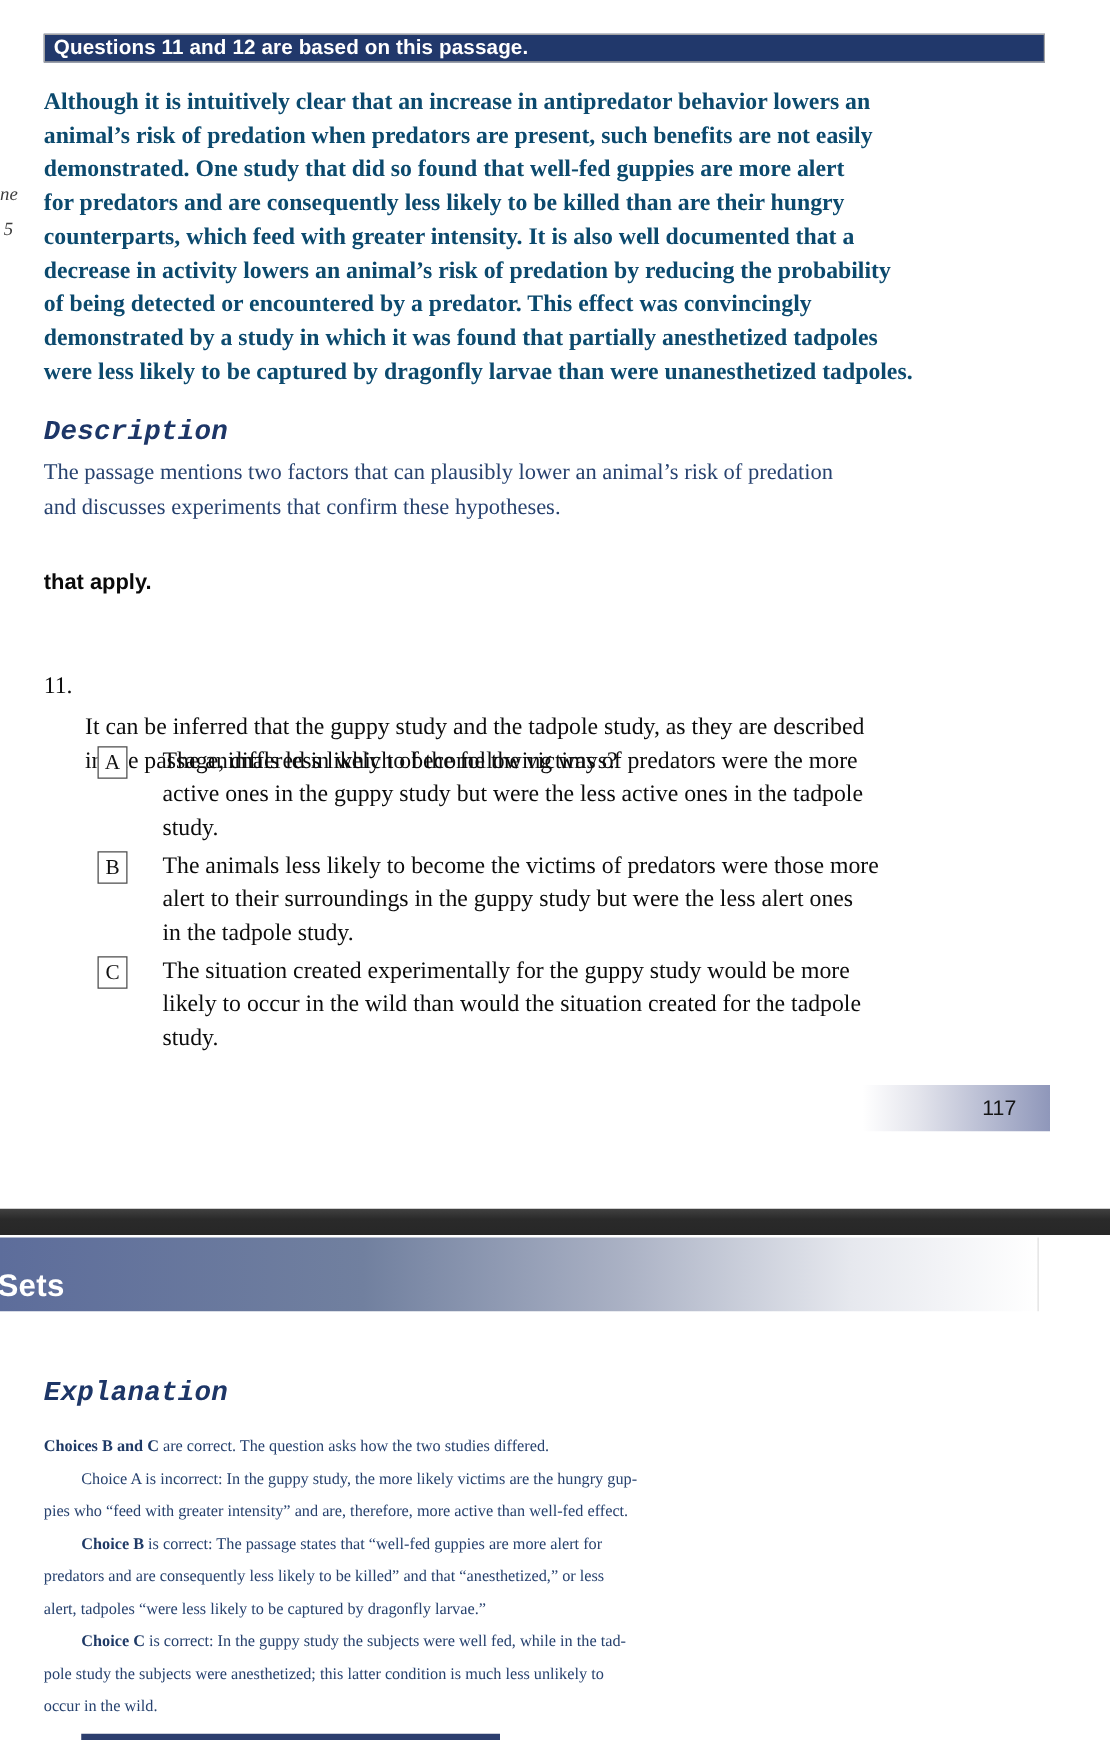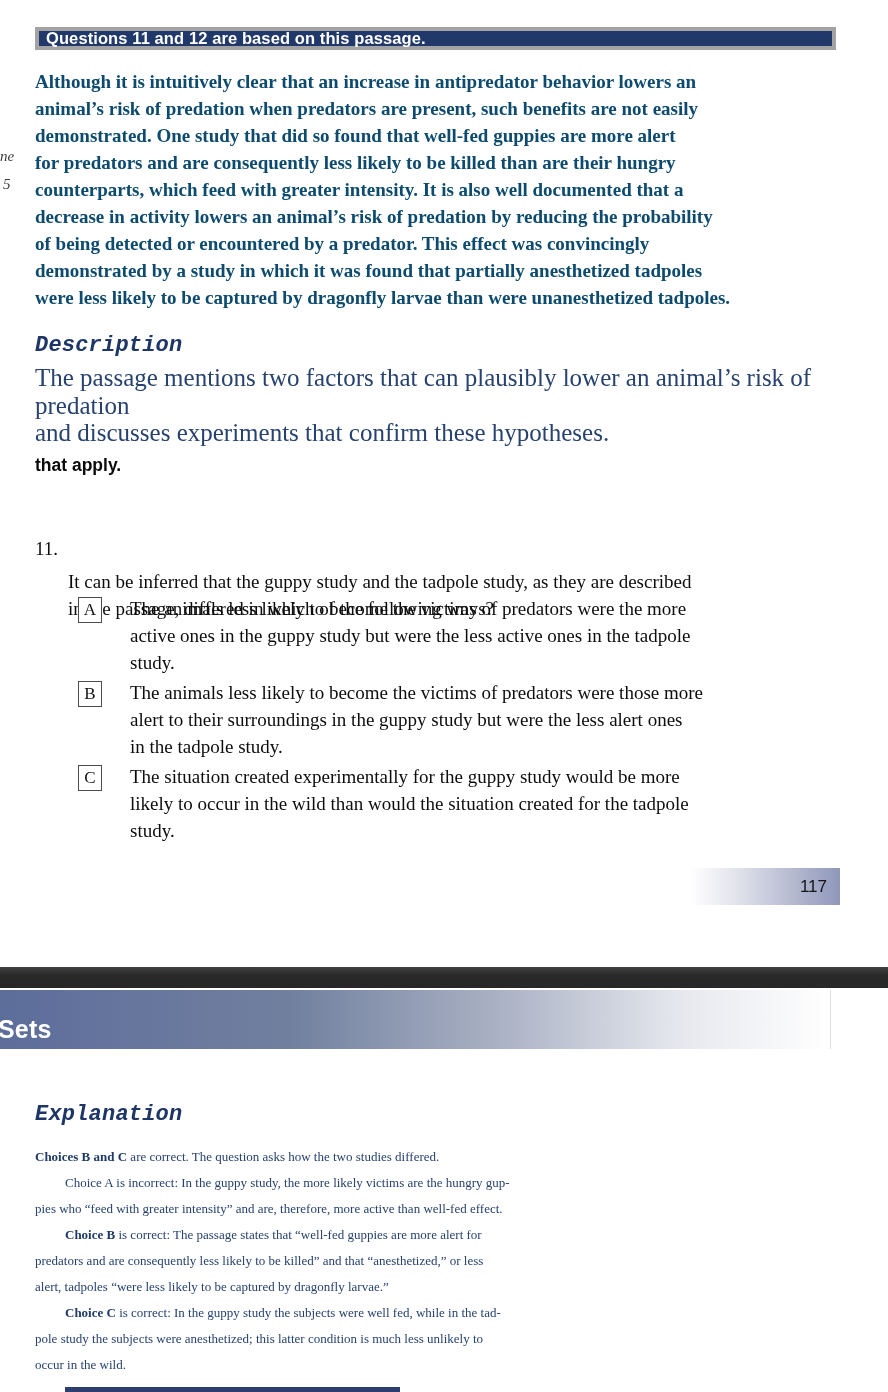--- a/index.html
+++ b/index.html
@@ -5,21 +5,21 @@
   html,body{margin:0;padding:0;background:#ffffff;}
   #page{
     position:relative;width:888px;height:1392px;background:#ffffff;
     overflow:hidden;font-family:"Liberation Serif","DejaVu Serif",serif;color:#111;
   }
   .abs{position:absolute;}
 
   
   .header-bar{
     top:27px;left:35px;width:801px;height:23px;background:#21386b;
-    border:4px solid #a3a3a3;display:flex;align-items:center;
+    border:1px solid #a3a3a3;display:flex;align-items:center;
     font-family:"Liberation Sans","DejaVu Sans",sans-serif;font-weight:bold;
     font-size:16.5px;color:#ffffff;padding-left:7px;box-sizing:border-box;
     letter-spacing:0.1px;
   }
 
   
   .margin-note{
     font-style:italic;font-size:15px;color:#3d3d3d;line-height:1;
   }
 
@@ -29,21 +29,21 @@
     white-space:pre-line;color:#0c4a6e;font-weight:bold;
   }
 
   .section-heading{
     font-family:Liberation Mono, monospace;
     font-weight:bold;font-style:italic;font-size:22px;color:#1d3667;
     letter-spacing:0.2px;
   }
 
   .desc-text{
-    top:364px;left:35px;width:815px;font-size:25px;line-height:27.5px;
+    top:364px;left:35px;width:815px;font-size:18px;line-height:27.5px;
     white-space:pre-line;color:#27426f;
   }
 
   .instruction{
     top:450px;left:35px;width:800px;
     font-family:"Liberation Sans","DejaVu Sans",sans-serif;
     font-weight:bold;font-size:17.5px;line-height:30px;color:#0a0a0a;
   }
   .instruction u{text-decoration-thickness:2px;}
 
@@ -67,21 +67,21 @@
   .choice-text{
     margin-left:28px;font-size:19px;line-height:27px;white-space:pre-line;
     color:#0d0d0d;
   }
 
   .page-number-bar{
     top:868px;left:690px;width:150px;height:37px;
     background:linear-gradient(to right,#ffffff,#e3e4ec 30%,#8f97ba);
     display:flex;align-items:center;justify-content:flex-end;
     font-family:"Liberation Sans","DejaVu Sans",sans-serif;
-    font-size:17px;color:#141414;padding-right:13px;box-sizing:border-box;
+    font-size:17px;color:#141414;padding-right:27px;box-sizing:border-box;
   }
 
   .black-bar{
     top:967px;left:0;width:888px;height:21px;
     background:linear-gradient(180deg,#414141 0%,#2a2a2a 40%,#272727 100%);
   }
 
   .section-banner{
     top:990px;left:0;width:830px;height:59px;
     background:linear-gradient(to right,#5d6d9b 0%,#71809f 35%,#aab1c4 60%,#e6e8ee 82%,#ffffff 100%);

